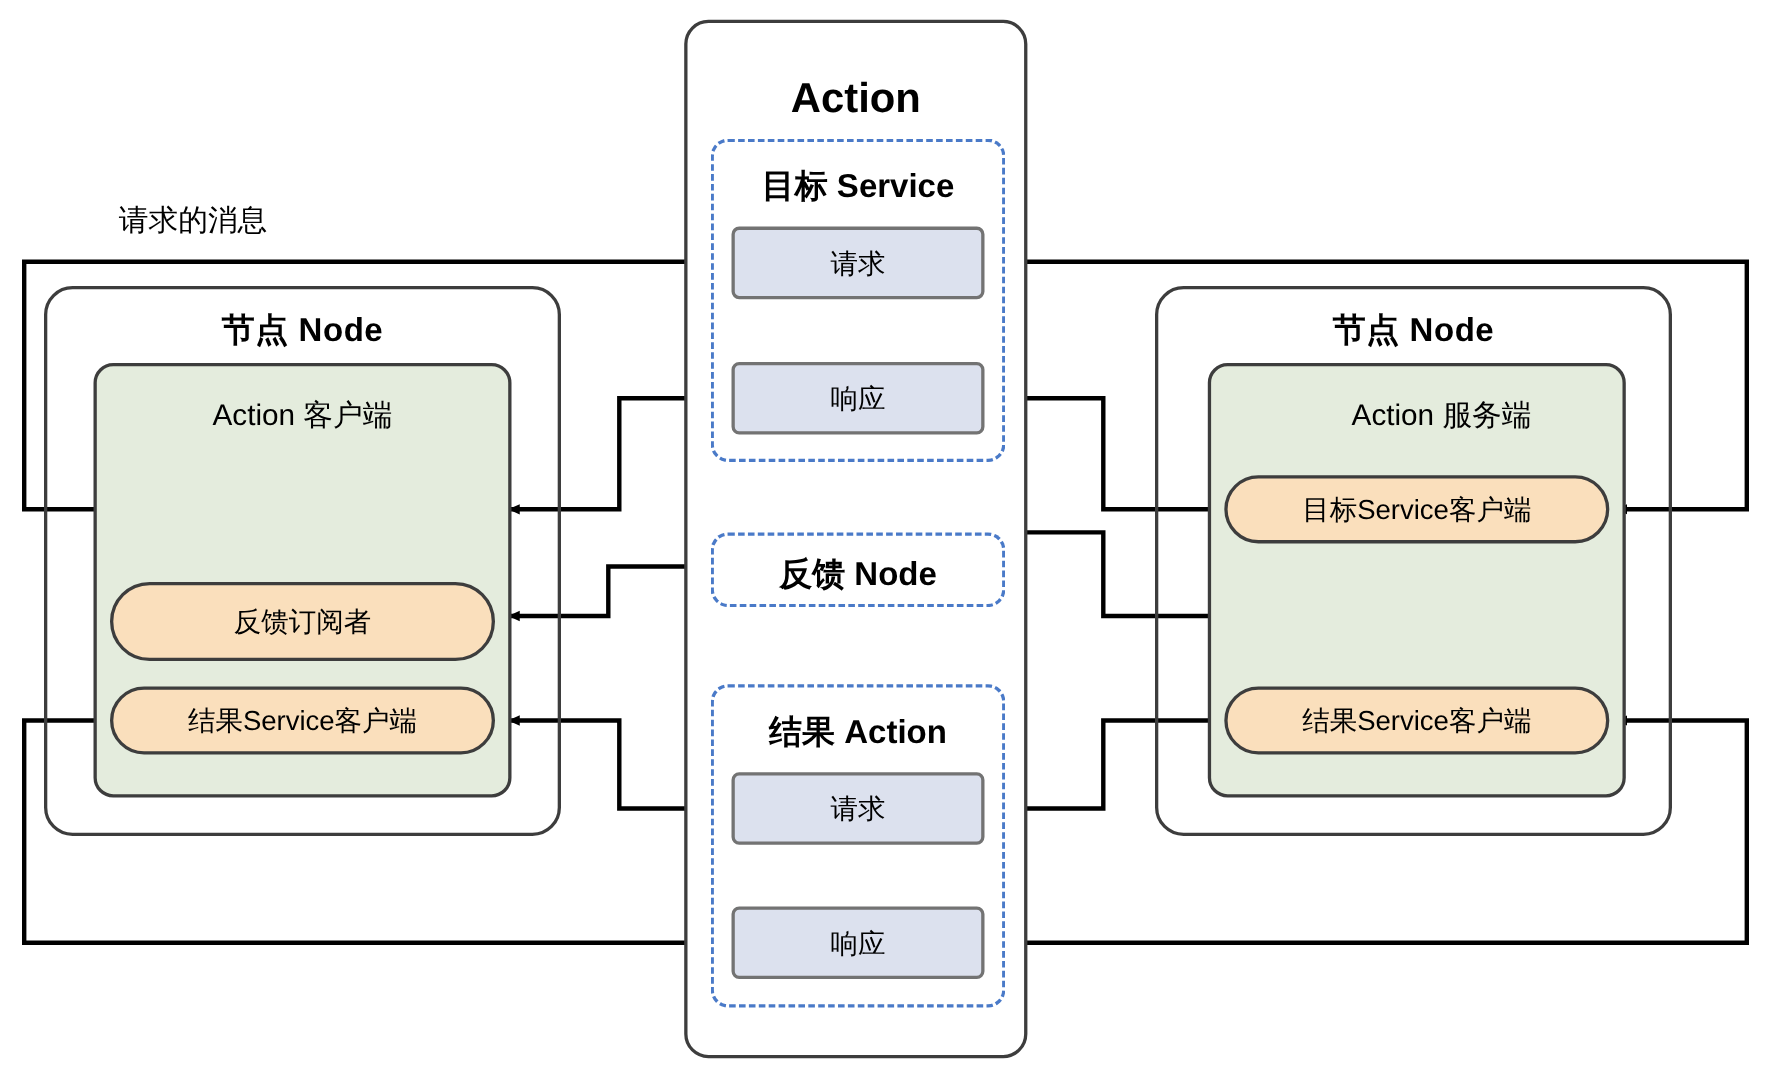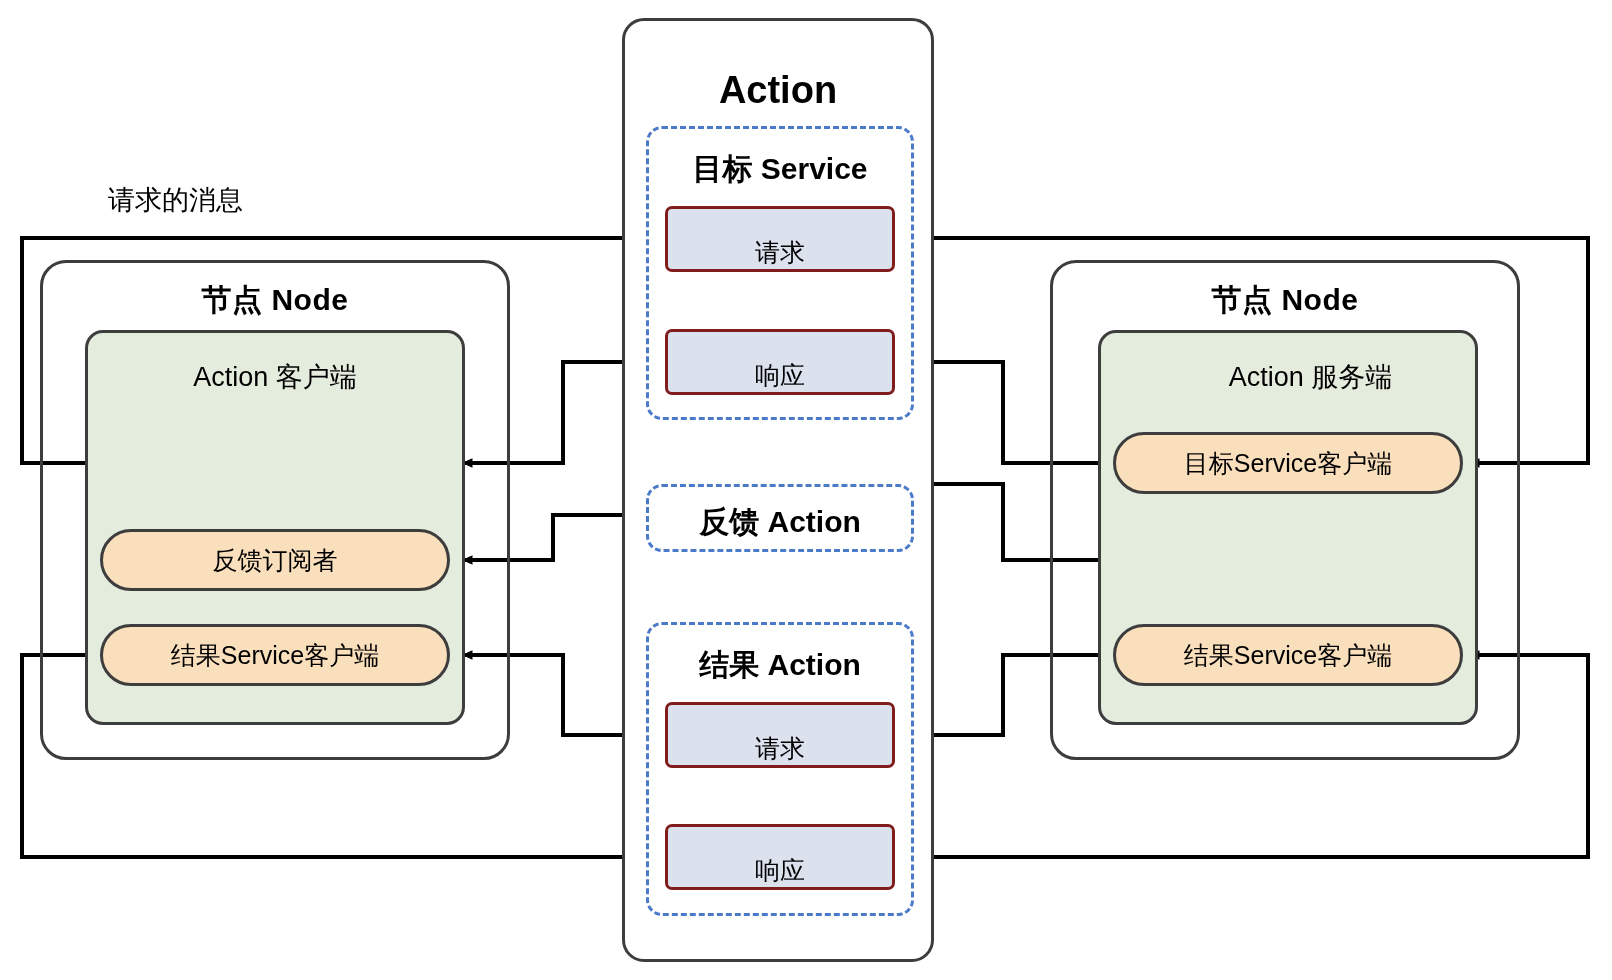--- a/index.html
+++ b/index.html
@@ -47,22 +47,22 @@
   .dashed-group{
     border:3.5px dashed #4a7ac8;border-radius:16px;background:transparent;
   }
   .dashed-title{
     position:absolute;left:0;right:0;text-align:center;
     font-size:30px;font-weight:bold;color:#000;
   }
 
   
   .msgbox{
-    border:3px solid #7f1d1d;border-radius:7px;background:#dce1ee;
-    display:flex;align-items:flex-end;justify-content:center;
+    border:3px solid #737373;border-radius:7px;background:#dce1ee;
+    display:flex;align-items:center;justify-content:center;
     font-size:25px;color:#000;
   }
 
   .free-label{
     position:absolute;font-size:27px;color:#000;white-space:nowrap;
   }
 </style>
 </head>
 <body>
 
@@ -101,21 +101,21 @@
   <div class="free-label" style="left:108px;top:182px;">请求的消息</div>
 
   <div class="rbox node-outer" style="left:40px;top:260px;width:470px;height:500px;">
     <div class="node-title" style="top:17px;">节点 Node</div>
   </div>
 
   <div class="rbox green-panel" style="left:85px;top:330px;width:380px;height:395px;">
     <div class="green-title" style="top:26px;">Action 客户端</div>
   </div>
 
-  <div class="rbox pill" style="left:100px;top:529px;width:350px;height:62px;">
+  <div class="rbox pill" style="left:100px;top:529px;width:350px;height:72px;">
     <span>反馈订阅者</span>
   </div>
   <div class="rbox pill" style="left:100px;top:624px;width:350px;height:62px;">
     <span>结果Service客户端</span>
   </div>
 
   <div class="rbox node-outer" style="left:1050px;top:260px;width:470px;height:500px;">
     <div class="node-title" style="top:17px;">节点 Node</div>
   </div>
 
@@ -138,21 +138,21 @@
     <div class="dashed-title" style="top:20px;">目标 Service</div>
   </div>
   <div class="rbox msgbox" style="left:665px;top:206px;width:230px;height:66px;">
     <span>请求</span>
   </div>
   <div class="rbox msgbox" style="left:665px;top:329px;width:230px;height:66px;">
     <span>响应</span>
   </div>
 
   <div class="rbox dashed-group" style="left:646px;top:484px;width:268px;height:68px;">
-    <div class="dashed-title" style="top:15px;">反馈 Action</div>
+    <div class="dashed-title" style="top:15px;">反馈 Node</div>
   </div>
 
   <div class="rbox dashed-group" style="left:646px;top:622px;width:268px;height:294px;">
     <div class="dashed-title" style="top:20px;">结果 Action</div>
   </div>
   <div class="rbox msgbox" style="left:665px;top:702px;width:230px;height:66px;">
     <span>请求</span>
   </div>
   <div class="rbox msgbox" style="left:665px;top:824px;width:230px;height:66px;">
     <span>响应</span>

